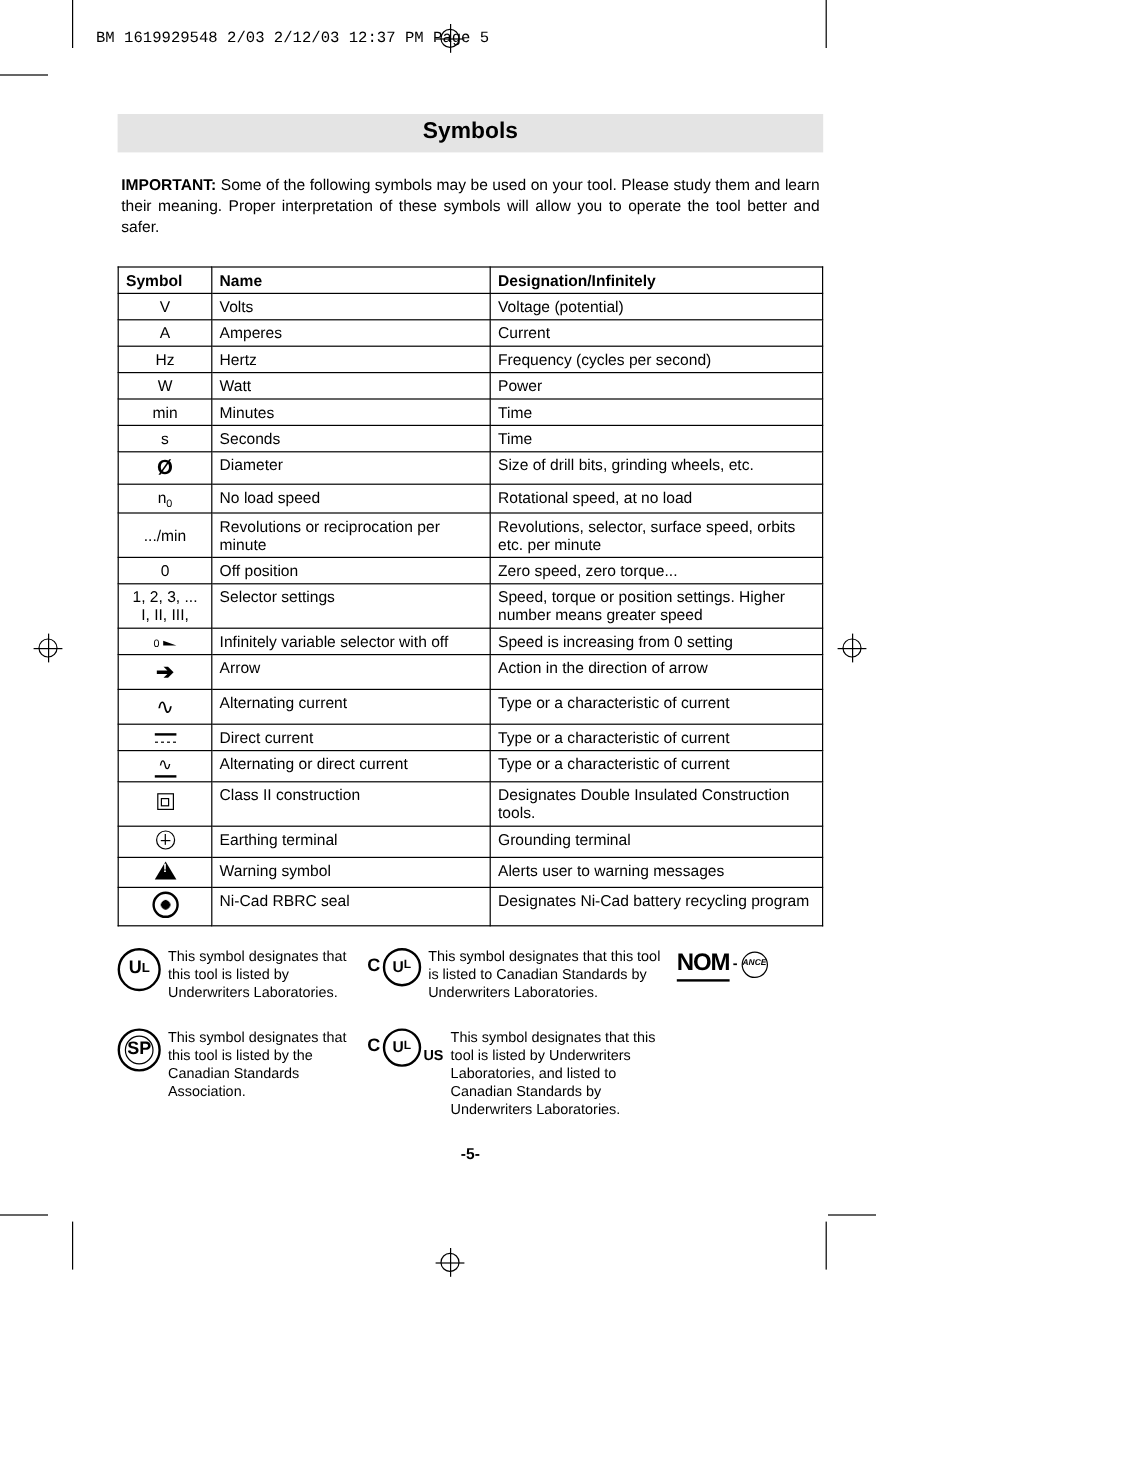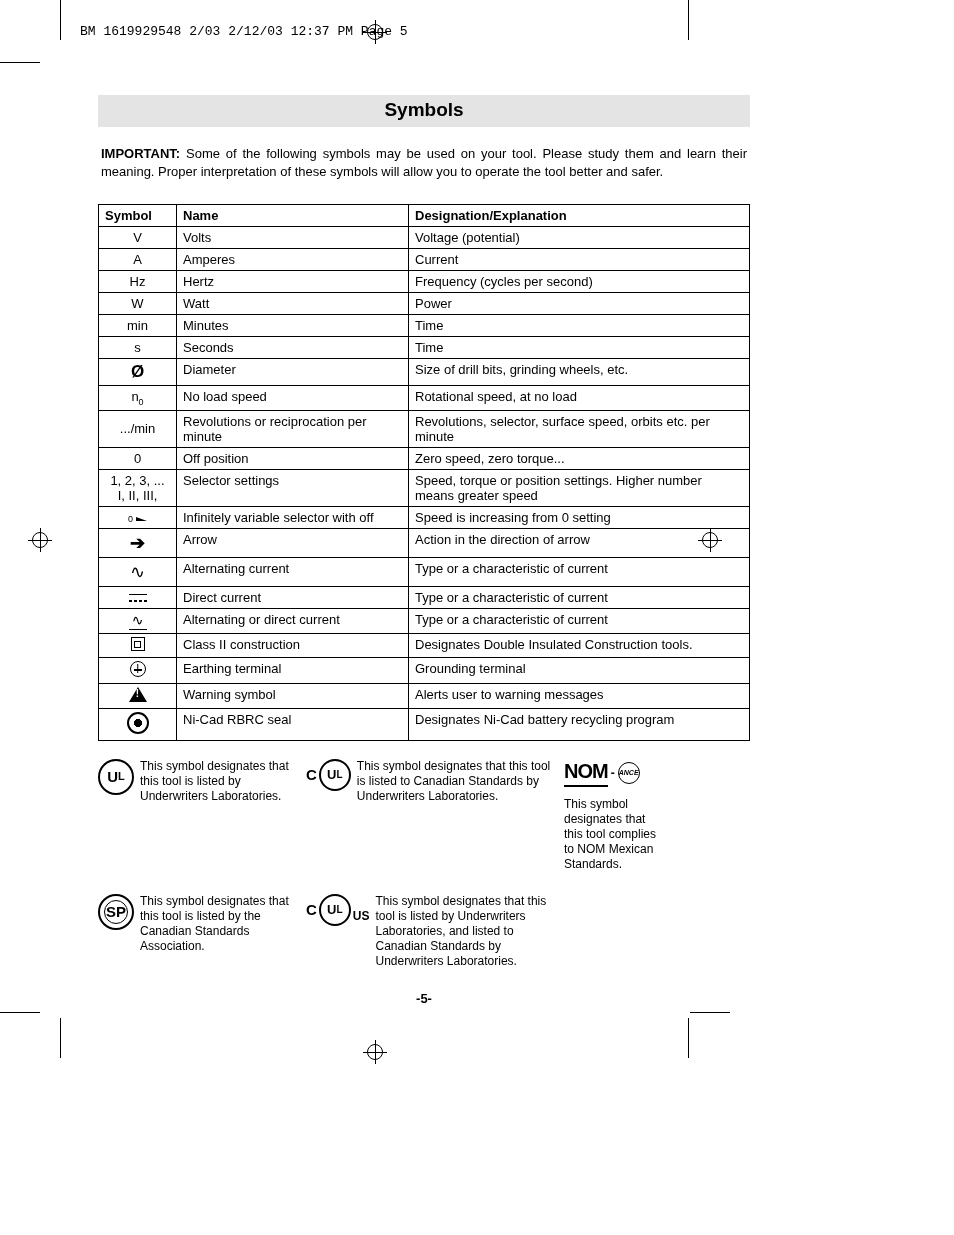--- a/index.html
+++ b/index.html
@@ -27,21 +27,21 @@
     border: 1px solid #000; border-radius: 50%;
   }
 
   .slug {
     position: absolute; left: 80px; top: 24px;
     font-family: "Courier New", monospace; font-size: 13px;
   }
 
   .page {
     position: absolute;
-    left: 98px; top: 95px; width: 652px;
+    left: 98px; top: 95px; width: 588px;
   }
 
   .title-bar {
     background: #e4e4e4;
     text-align: center;
     font-weight: bold;
     font-size: 19px;
     padding: 4px 0 6px;
     margin-bottom: 18px;
   }
@@ -207,21 +207,21 @@
 
   <p class="intro">
     <b>IMPORTANT:</b><span> Some of the following symbols may be used on your tool.  Please study them and learn their meaning.  Proper interpretation of these symbols will allow you to operate the tool better and safer.</span>
   </p>
 
   <table class="symtab">
     <thead>
       <tr>
         <th class="symcell">Symbol</th>
         <th class="namecell">Name</th>
-        <th>Designation/Explanation</th>
+        <th>Designation/Infinitely</th>
       </tr>
     </thead>
     <tbody id="symrows">
         <tr>
           <td class="symcell">V</td>
           <td class="namecell">Volts</td>
           <td>Voltage (potential)</td>
         </tr>
         <tr>
           <td class="symcell">A</td>
@@ -328,27 +328,26 @@
         </span>
       <span class="txt">This symbol designates that this tool is listed by Underwriters Laboratories.</span>
     </div>
     <div class="cert">
       <span class="icon" style="display:flex;align-items:center;">
         <span class="ul-prefix">C</span>
           <span class="ul-mark ul-small">U<span style="font-size:10px;vertical-align:-2px">L</span></span>
       </span>
       <span class="txt">This symbol designates that this tool is listed to Canadian Standards by Underwriters Laboratories.</span>
     </div>
-    <div class="cert" style="flex-direction:column;">
+    <div class="cert" style="">
       <span class="icon nom-mark">
         <span class="nom-text">NOM</span>
           <span style="font-weight:bold">-</span>
           <span class="ance">ANCE</span>
       </span>
-      <span class="txt" style="margin-top:4px;">This symbol designates that this tool complies to NOM Mexican Standards.</span>
     </div>
     <div class="cert">
       <span class="icon">
           <span class="csa-mark">SP</span>
         </span>
       <span class="txt">This symbol designates that this tool is listed by the Canadian Standards Association.</span>
     </div>
     <div class="cert">
       <span class="icon" style="display:flex;align-items:center;">
         <span class="ul-prefix">C</span>

